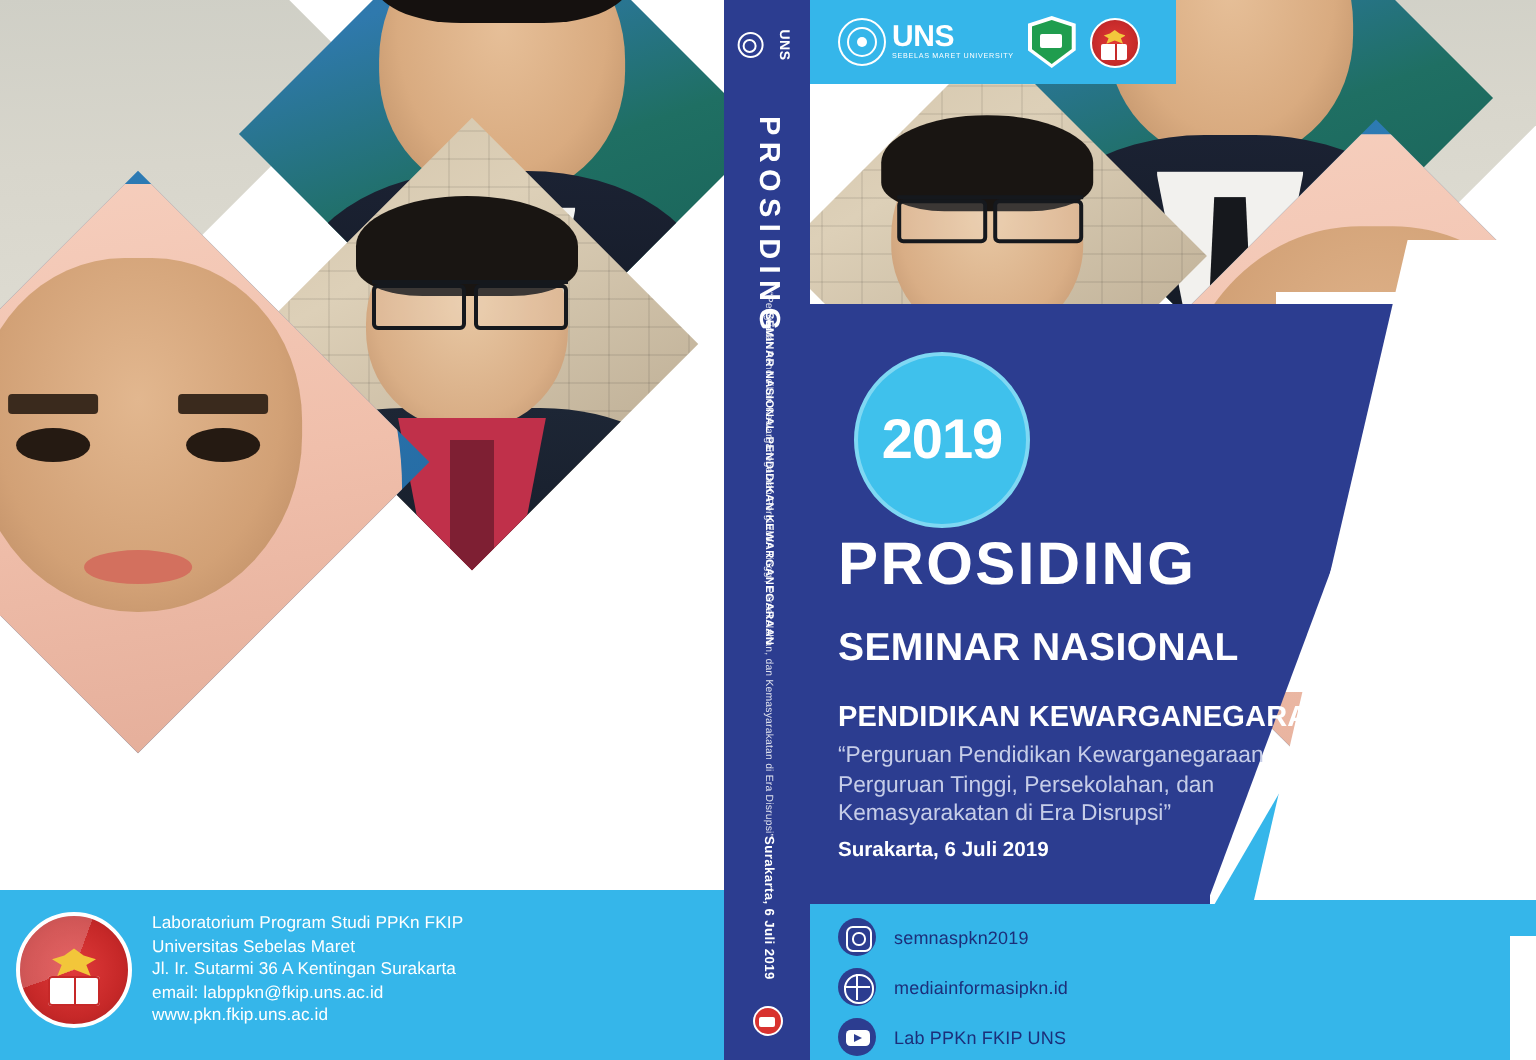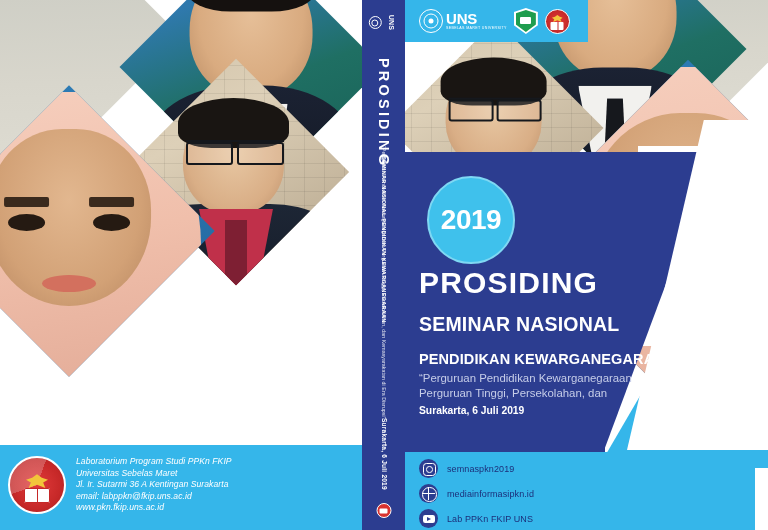--- a/index.html
+++ b/index.html
@@ -63,21 +63,21 @@
      background:linear-gradient(170deg,#f6cfbe 0%,#f0bfab 45%,#e0a793 100%);z-index:2;}
   .wA-face{position:absolute;left:26%;top:20%;width:48%;height:52%;border-radius:46% 46% 50% 50%;
      background:radial-gradient(ellipse at 50% 40%,#e2b78f 0%,#d2a176 62%,#b6855f 100%);z-index:3;}
   .wA-brow{position:absolute;top:40%;width:13%;height:3%;background:#3a2a1d;border-radius:2px;z-index:4;}
   .wA-brow.l{left:31%;} .wA-brow.r{right:31%;}
   .wA-eye{position:absolute;top:45%;width:11%;height:5%;background:#251a12;border-radius:50%;z-index:4;}
   .wA-eye.l{left:32%;} .wA-eye.r{right:32%;}
   .wA-lip{position:absolute;left:42%;top:63%;width:16%;height:5%;background:#d3705e;border-radius:50%;z-index:4;}
 
   
-  .back-footer { position:absolute; left:0; bottom:0; width:362px; height:85px; background:#35b6ea;font-style:italic; }
+  .back-footer { position:absolute; left:0; bottom:0; width:362px; height:85px; background:#35b6ea; }
   .bf-inner { display:flex; align-items:center; gap:10px; padding:11px 10px 0 8px; }
   .labs-logo { width:58px; height:58px; border-radius:50%; flex:0 0 58px; position:relative;
      background:radial-gradient(circle at 50% 50%,#e03a3a 0%,#c62828 62%,#a51f21 100%);
      border:2px solid #ffffff; }
   .labs-logo .ll-text{position:absolute;inset:0;border-radius:50%;
      background:conic-gradient(from 200deg,rgba(255,255,255,.0) 0 14%,rgba(255,255,255,.22) 14% 50%,rgba(255,255,255,0) 50% 100%);}
   .labs-logo .ll-bird{position:absolute;left:50%;top:30%;transform:translateX(-50%);
      width:22px;height:16px;background:#f2c63a;
      clip-path:polygon(50% 0,72% 22%,100% 34%,78% 52%,88% 86%,50% 66%,12% 86%,22% 52%,0 34%,28% 22%);}
   .labs-logo .ll-book{position:absolute;left:50%;top:56%;transform:translateX(-50%);
@@ -309,20 +309,21 @@
       <span>2019</span>
     </div>
 
     <div class="front-text">
       <div class="t-prosiding">PROSIDING</div>
       <div class="t-semnas">SEMINAR NASIONAL</div>
       <div class="t-pendidikan">PENDIDIKAN KEWARGANEGARAAN</div>
       <div class="t-quote">
         <div>“Perguruan Pendidikan Kewarganegaraan</div>
         <div>Perguruan Tinggi, Persekolahan, dan</div>
+        <div>Kemasyarakatan di Era Disrupsi”</div>
       </div>
       <div class="t-date">Surakarta, 6 Juli 2019</div>
     </div>
 
     <div class="front-footer">
       <div class="ff-rows">
         <div class="ff-row">
           <div class="ff-ic ig-ic"></div>
           <div class="ff-label">semnaspkn2019</div>
         </div>

